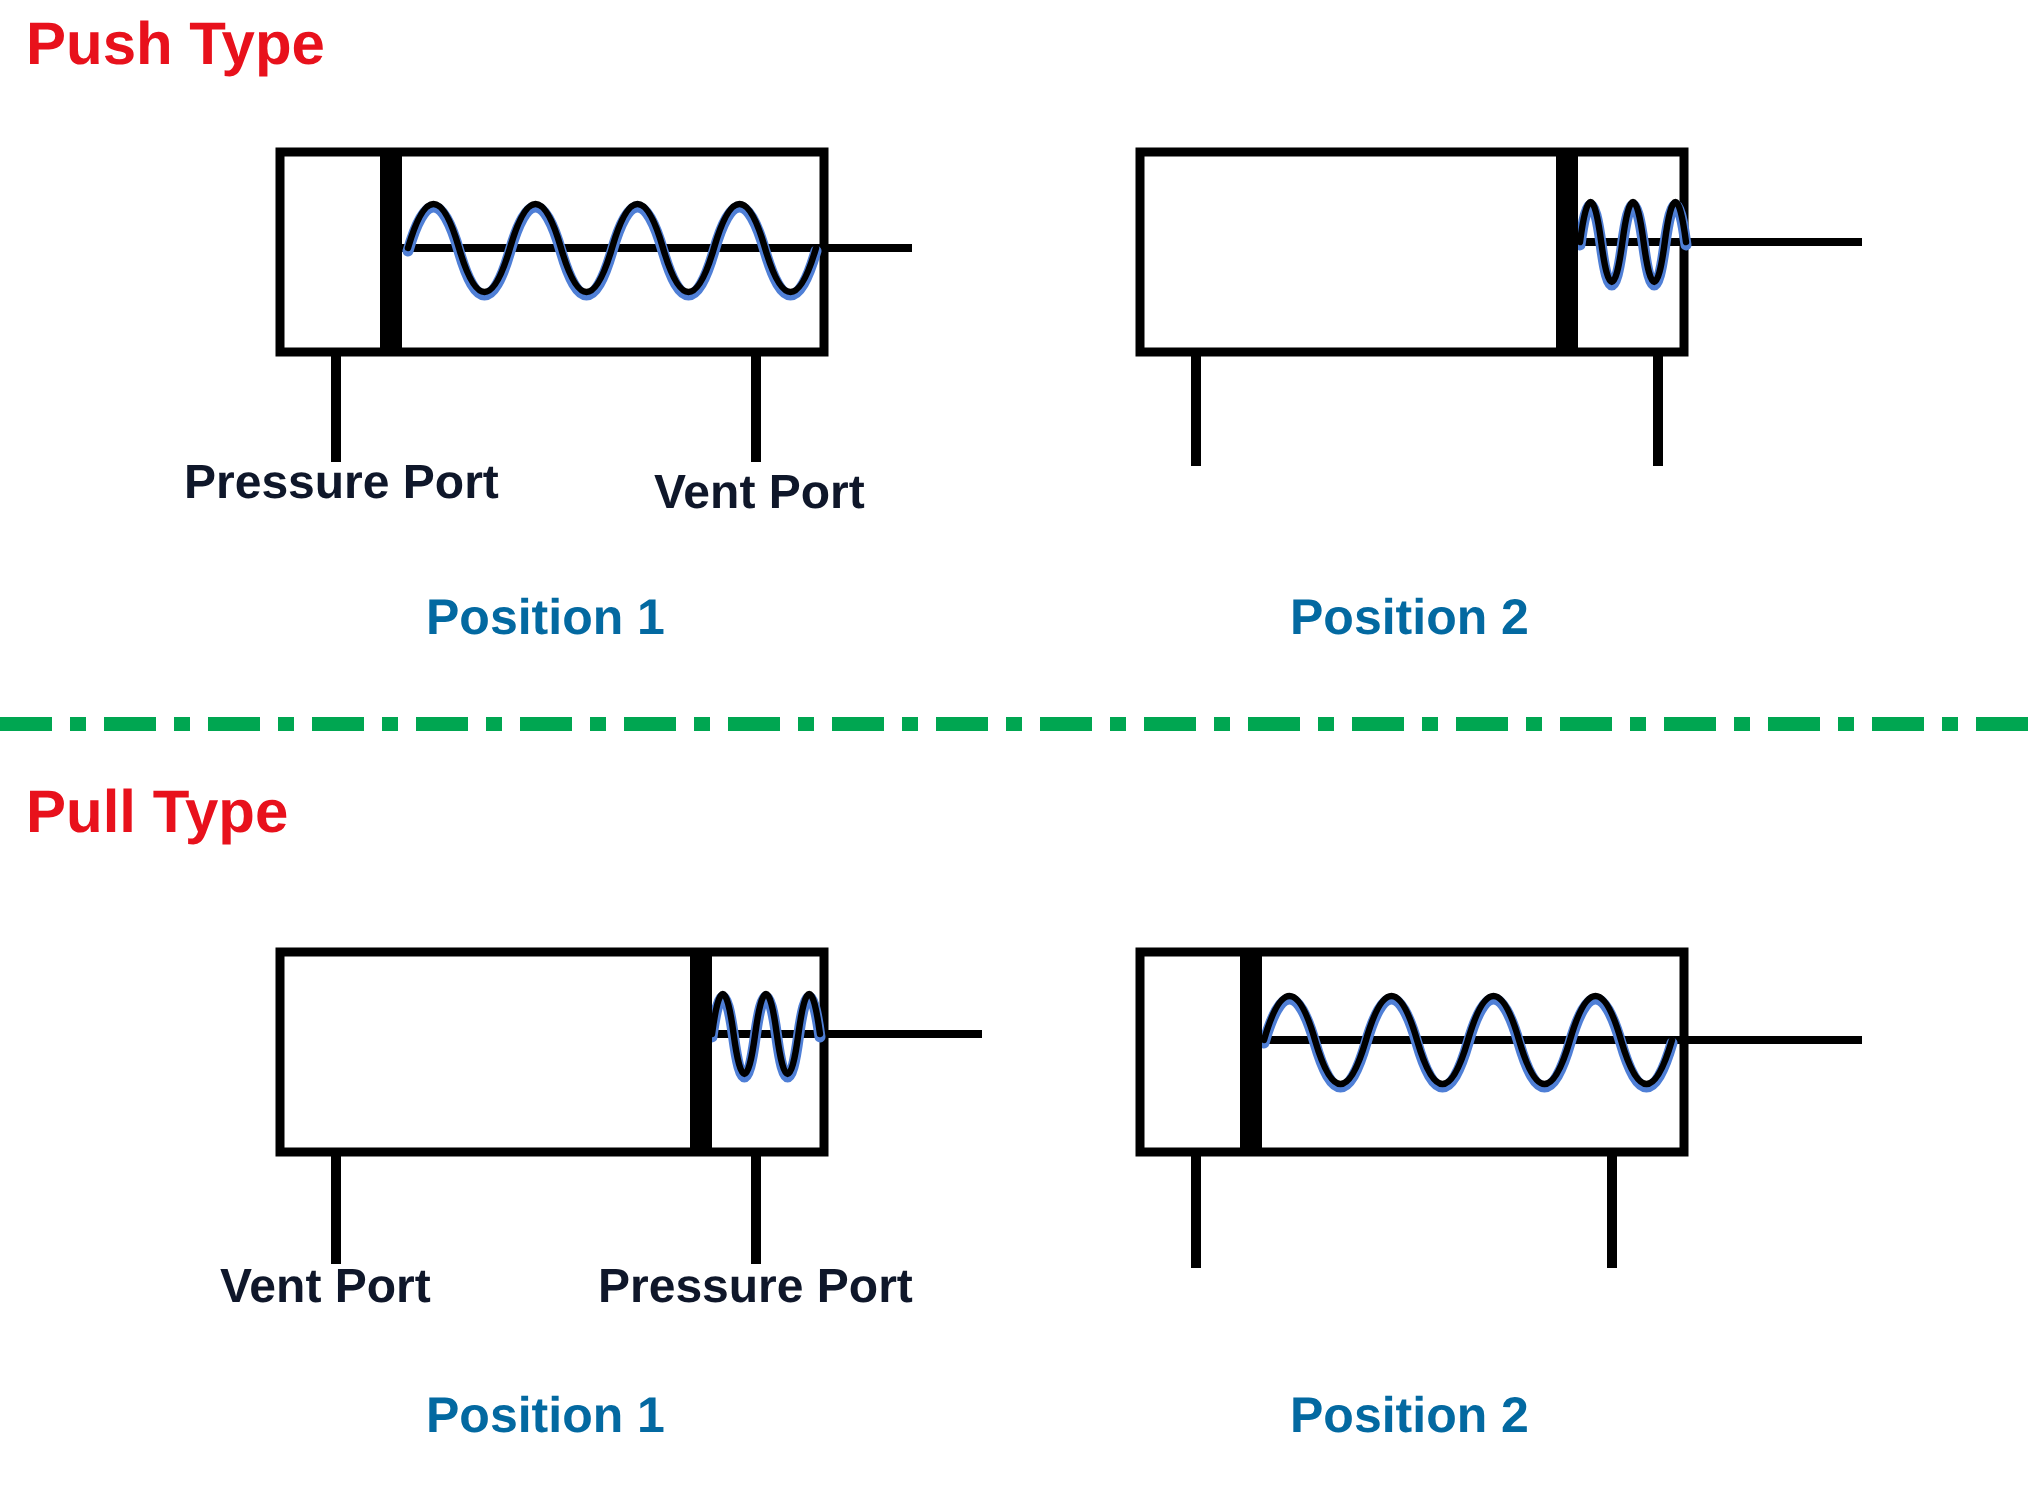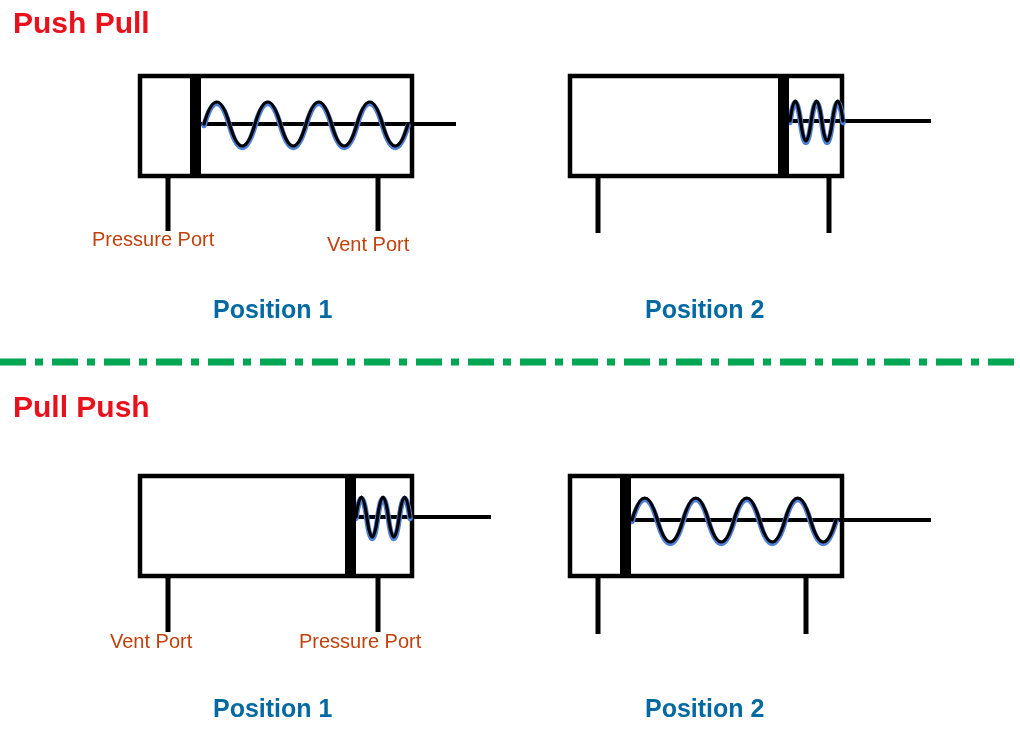--- a/index.html
+++ b/index.html
@@ -24,23 +24,23 @@
     position: absolute;
     white-space: nowrap;
     font-family: "Liberation Sans", sans-serif;
   }
   .section-title {
     font-size: 30px;
     font-weight: bold;
     color: #e8111c;
   }
   .port-label {
-    font-size: 20px;
-    font-weight: normal;
-    color: #c2410c;
+    font-size: 24px;
+    font-weight: bold;
+    color: #0f172a;
   }
   .pos-label {
     font-size: 25px;
     font-weight: bold;
     color: #0369a1;
   }
   .cyl-body { fill: #ffffff; stroke: #000000; stroke-width: 4.5; }
   .piston   { fill: #000000; }
   .rod      { stroke: #000000; stroke-width: 4; fill: none; }
   .spring-under { stroke: #4f7fd6; stroke-width: 5.5; fill: none; stroke-linecap: round; }
@@ -91,31 +91,31 @@
       <rect class="cyl-body" x="570" y="476" width="272" height="100"></rect>
       <path class="rod" d="M632 520 H931"></path>
       <path class="spring-under" transform="translate(0,1.5)" d="M632 520 Q644.75 476 657.5 520 Q670.25 564 683 520 Q695.75 476 708.5 520 Q721.25 564 734 520 Q746.75 476 759.5 520 Q772.25 564 785 520 Q797.75 476 810.5 520 Q823.25 564 836 520"></path>
       <path class="spring" d="M632 520 Q644.75 476 657.5 520 Q670.25 564 683 520 Q695.75 476 708.5 520 Q721.25 564 734 520 Q746.75 476 759.5 520 Q772.25 564 785 520 Q797.75 476 810.5 520 Q823.25 564 836 520"></path>
       <rect class="piston" x="620" y="478" width="11" height="96"></rect>
       <path class="port" d="M598 578 V634"></path>
       <path class="port" d="M806 578 V634"></path>
     </g>
   </svg>
 
-  <div class="label section-title" style="left:13px; top:6px;">Push Pull</div>
+  <div class="label section-title" style="left:13px; top:6px;">Push Type</div>
 
   <div class="label port-label" style="left:92px; top:228px;">Pressure Port</div>
 
   <div class="label port-label" style="left:327px; top:233px;">Vent Port</div>
 
   <div class="label pos-label" style="left:213px; top:295px;">Position 1</div>
 
   <div class="label pos-label" style="left:645px; top:295px;">Position 2</div>
 
-  <div class="label section-title" style="left:13px; top:390px;">Pull Push</div>
+  <div class="label section-title" style="left:13px; top:390px;">Pull Type</div>
 
   <div class="label port-label" style="left:110px; top:630px;">Vent Port</div>
 
   <div class="label port-label" style="left:299px; top:630px;">Pressure Port</div>
 
   <div class="label pos-label" style="left:213px; top:694px;">Position 1</div>
 
   <div class="label pos-label" style="left:645px; top:694px;">Position 2</div>
 
 </div>

